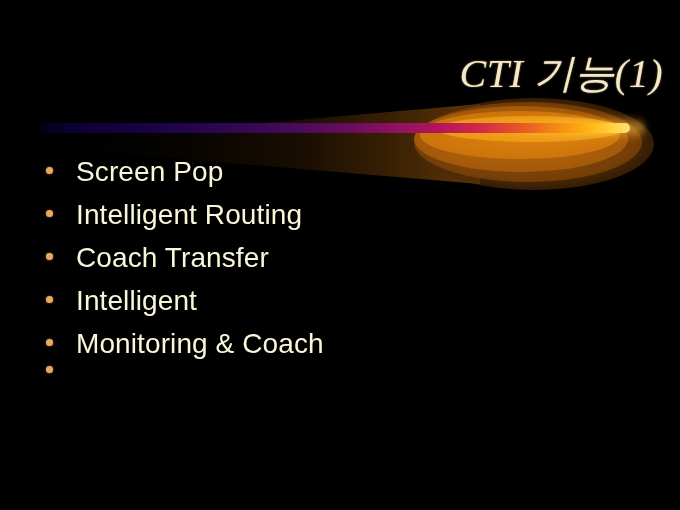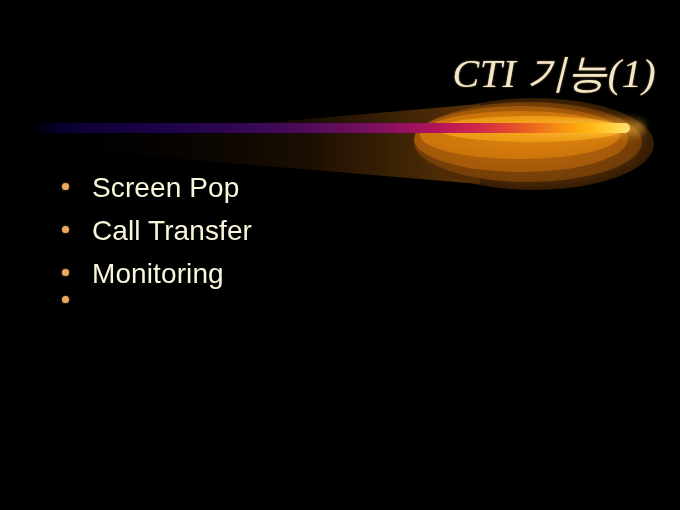--- a/index.html
+++ b/index.html
@@ -14,21 +14,21 @@
     width: 680px;
     height: 510px;
     background: #000000;
     overflow: hidden;
     font-family: "Liberation Sans", "DejaVu Sans", sans-serif;
   }
 
   
   .slide-title {
     position: absolute;
-    left: 8px;
+    left: 15px;
     top: 53px;
     width: 648px;
     text-align: right;
     font-family: "Liberation Serif", "DejaVu Serif", serif;
     font-style: italic;
     font-size: 40px;
     font-weight: 400;
     line-height: 1.05;
     letter-spacing: 0.5px;
     color: #f6e8c6;
@@ -115,21 +115,21 @@
     filter: blur(3px);
   }
 
   
   .bullet-list {
     position: absolute;
     left: 46px;
     top: 158px;
     z-index: 7;
     list-style: none;
-    margin: 16px;
+    margin: 0;
     padding: 0;
   }
 
   .bullet-item {
     display: flex;
     align-items: baseline;
     height: 43px;
   }
 
   .bullet-dot {
@@ -187,24 +187,32 @@
 
   <div class="slide-title">CTI 기능(1)</div>
 
   <ul class="bullet-list">
     <li class="bullet-item">
       <span class="bullet-dot"></span>
       <span class="bullet-text">Screen Pop</span>
     </li>
     <li class="bullet-item">
       <span class="bullet-dot"></span>
-      <span class="bullet-text">Call Transfer</span>
-    </li>
-    <li class="bullet-item">
-      <span class="bullet-dot"></span>
-      <span class="bullet-text">Monitoring</span>
+      <span class="bullet-text">Intelligent Routing</span>
+    </li>
+    <li class="bullet-item">
+      <span class="bullet-dot"></span>
+      <span class="bullet-text">Coach Transfer</span>
+    </li>
+    <li class="bullet-item">
+      <span class="bullet-dot"></span>
+      <span class="bullet-text">Intelligent</span>
+    </li>
+    <li class="bullet-item">
+      <span class="bullet-dot"></span>
+      <span class="bullet-text">Monitoring &amp; Coach</span>
     </li>
     <li class="bullet-item">
       <span class="bullet-dot"></span>
     </li>
   </ul>
 
 </div>
 
 </body></html>

